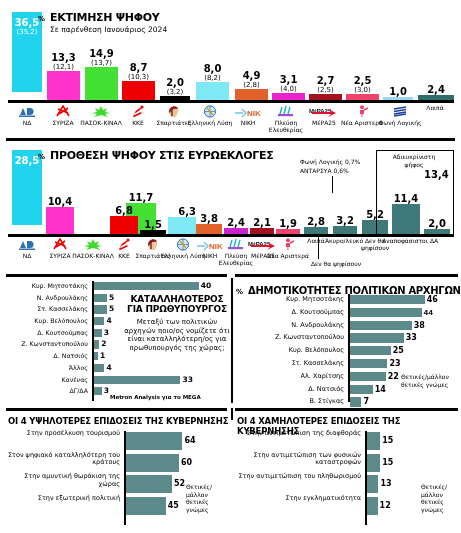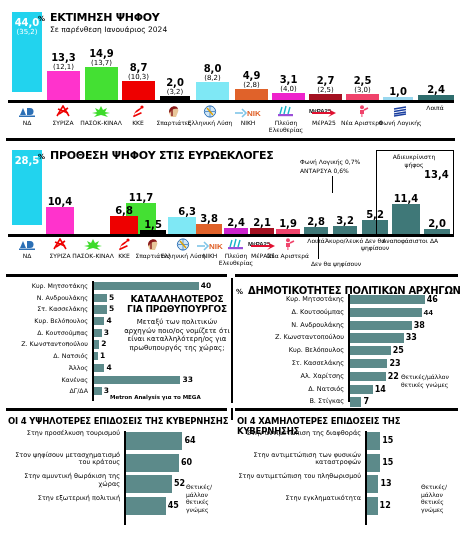--- a/index.html
+++ b/index.html
@@ -46,21 +46,21 @@
   .vdiv{position:absolute;width:1.5px;background:#000;}
   .callout{font-size:6px;line-height:7.5px;}
   .boxed{position:absolute;border:1.2px solid #000;border-top:1.2px solid #000;}
 </style>
 </head>
 <body>
 
 <div class="panel" id="chart1">
   <div class="c1wrap" id="c1bars">
       <div class="barcol" style="left: 12px; width: 30px; height: 88px;">
-        <div class="v" style="position: absolute; left: 0px; width: 30px; top: 6px; color: rgb(255, 255, 255); z-index: 3;">44,0</div>
+        <div class="v" style="position: absolute; left: 0px; width: 30px; top: 6px; color: rgb(255, 255, 255); z-index: 3;">36,5</div>
         <div class="p" style="position: absolute; left: 0px; width: 30px; top: 16px; color: rgb(255, 255, 255); z-index: 3;">(35,2)</div>
         <div class="rect" style="height: 80px; width: 30px; background: rgb(34, 211, 238);"></div>
       </div>
       <div class="barcol" style="left: 47px; width: 33px;">
         <div class="v">13,3</div>
         <div class="p">(12,1)</div>
         <div class="rect" style="height: 29px; width: 33px; background: rgb(255, 51, 204);"></div>
       </div>
       <div class="barcol" style="left: 85px; width: 33px;">
         <div class="v">14,9</div>
@@ -557,21 +557,21 @@
 <div class="hpanel" style="left:0;top:405px;width:231px;height:128px;">
   <div class="rule" style="left:6px;top:3px;width:221px;height:2.5px;"></div>
   <div class="hp-title" style="position:absolute;left:8px;top:11px;">ΟΙ 4 ΥΨΗΛΟΤΕΡΕΣ ΕΠΙΔΟΣΕΙΣ ΤΗΣ ΚΥΒΕΡΝΗΣΗΣ</div>
   <div id="p5rows" style="position:absolute;left:4px;top:26px;width:200px;">
       <div class="hrow" style="height: 20px;">
         <div class="name" style="right: 84px; line-height: 7.5px; font-size: 6.5px; white-space: normal; top: -1px; width: 114px;">Στην προσέλκυση τουρισμού</div>
         <div class="hbar" style="left: 122px; width: 56.4706px; height: 18px;"></div>
         <div class="hval" style="left: 180.471px; line-height: 20px; font-size: 8px;">64</div>
       </div>
       <div class="hrow" style="height: 20px;">
-        <div class="name" style="right: 84px; line-height: 7.5px; font-size: 6.5px; white-space: normal; top: -1px; width: 114px;">Στον ψηφίσουν μετασχηματισμό του κράτους</div>
+        <div class="name" style="right: 84px; line-height: 7.5px; font-size: 6.5px; white-space: normal; top: -1px; width: 114px;">Στον ψηφιακό καταλληλότερη του κράτους</div>
         <div class="hbar" style="left: 122px; width: 52.9412px; height: 18px;"></div>
         <div class="hval" style="left: 176.941px; line-height: 20px; font-size: 8px;">60</div>
       </div>
       <div class="hrow" style="height: 20px;">
         <div class="name" style="right: 84px; line-height: 7.5px; font-size: 6.5px; white-space: normal; top: -1px; width: 114px;">Στην αμυντική θωράκιση της χώρας</div>
         <div class="hbar" style="left: 122px; width: 45.8824px; height: 18px;"></div>
         <div class="hval" style="left: 169.882px; line-height: 20px; font-size: 8px;">52</div>
       </div>
       <div class="hrow" style="height: 20px;">
         <div class="name" style="right: 84px; line-height: 7.5px; font-size: 6.5px; white-space: normal; top: -1px; width: 114px;">Στην εξωτερική πολιτική</div>

